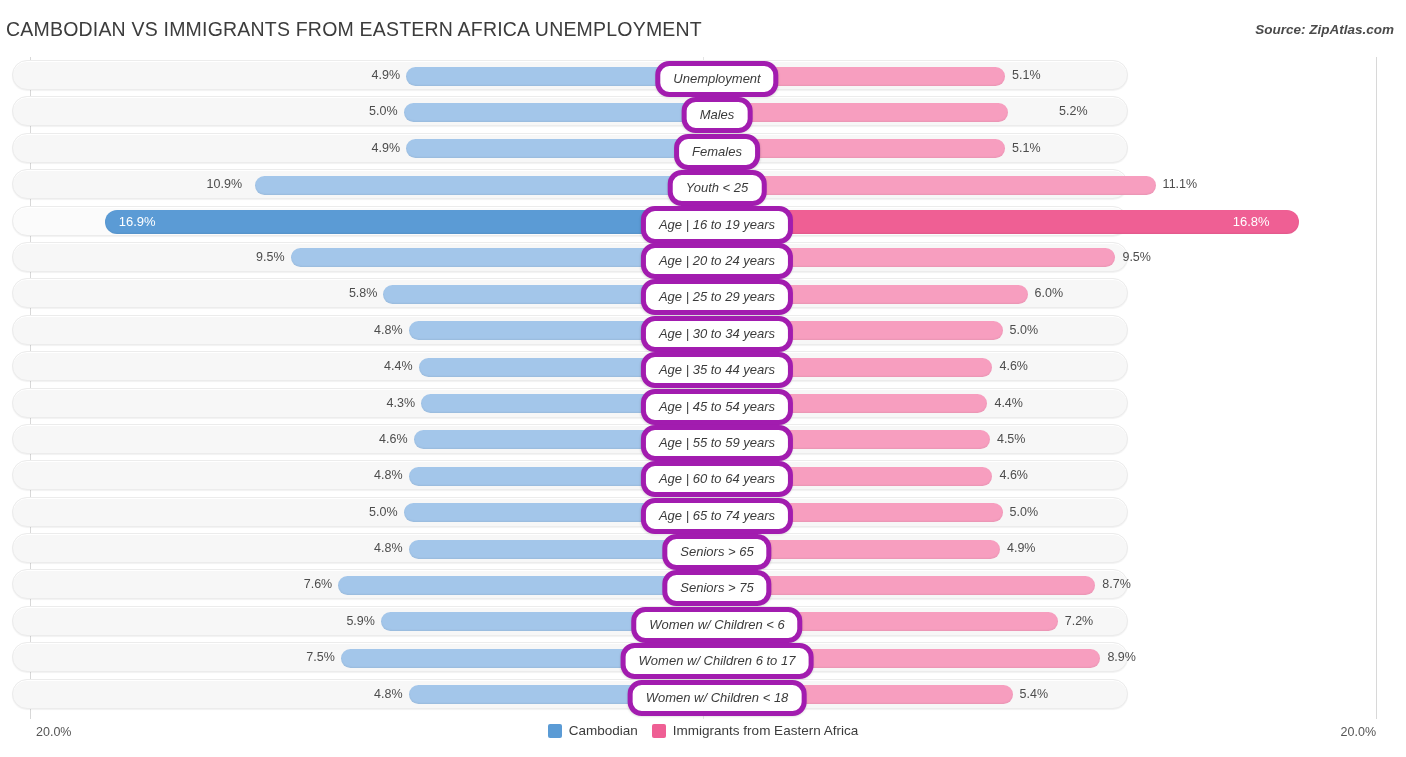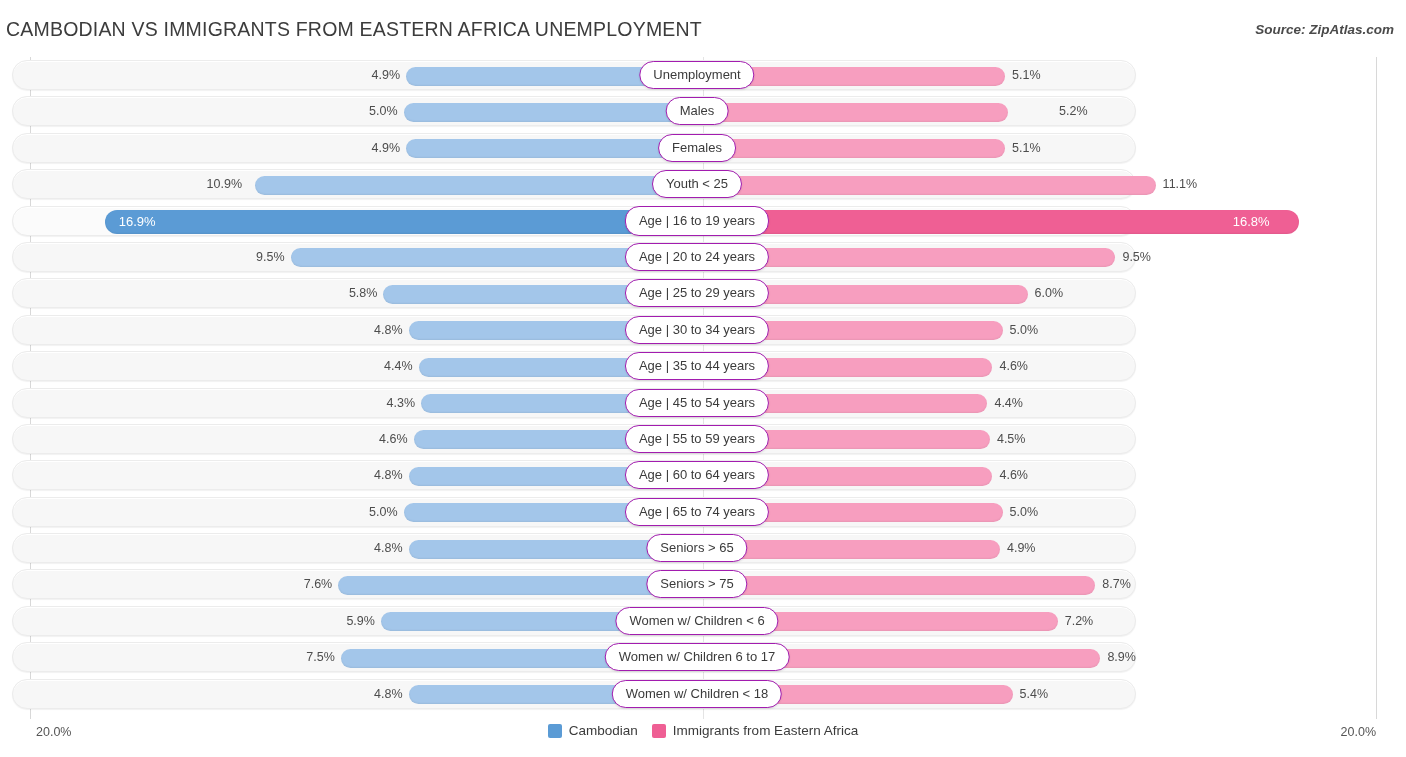--- a/index.html
+++ b/index.html
@@ -43,21 +43,20 @@
     white-space: nowrap;
   }
 
   
   .plot {
     position: absolute;
     left: 0;
     top: 57px;
     width: 1140px;
     height: 662px;
-    padding-left: 8px;
   }
   .gridline {
     position: absolute;
     top: 0;
     bottom: 0;
     width: 1px;
     background: #d8d8d8;
     z-index: 0;
   }
   .gridline.left  { left: 30px; }
@@ -128,33 +127,34 @@
   .row.highlight .val {
     top: 11px;
     color: #ffffff;
     font-size: 13px;
   }
 
   
   .pill {
     position: absolute;
     top: 4px;
-    left: 697px;
+    left: 717px;
     transform: translateX(-50%);
     height: 26px;
     line-height: 26px;
     padding: 0 13px;
     background: #ffffff;
-    border: 1px solid #a21caf;
+    border: 5px solid #a21caf;
     border-radius: 14px;
     font-size: 13px;
     color: #3b3b3b;
     white-space: nowrap;
     box-shadow: 0 1px 2px rgba(0,0,0,0.10);
     z-index: 5;
+    font-style: italic;
   }
   .row.highlight .pill {
     top: 3px;
     height: 28px;
     line-height: 28px;
     font-size: 13px;
   }
 
   
   .footer {

